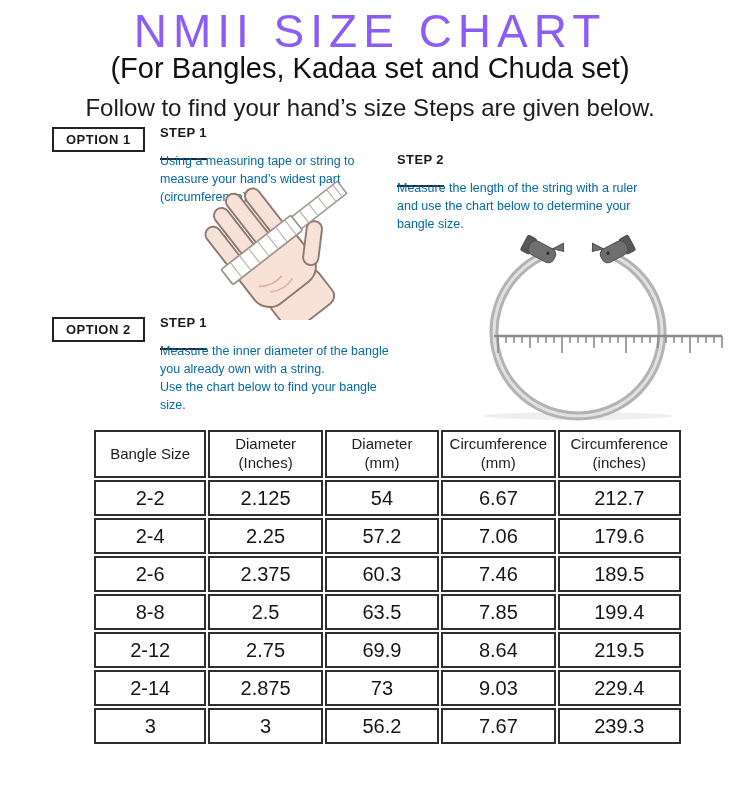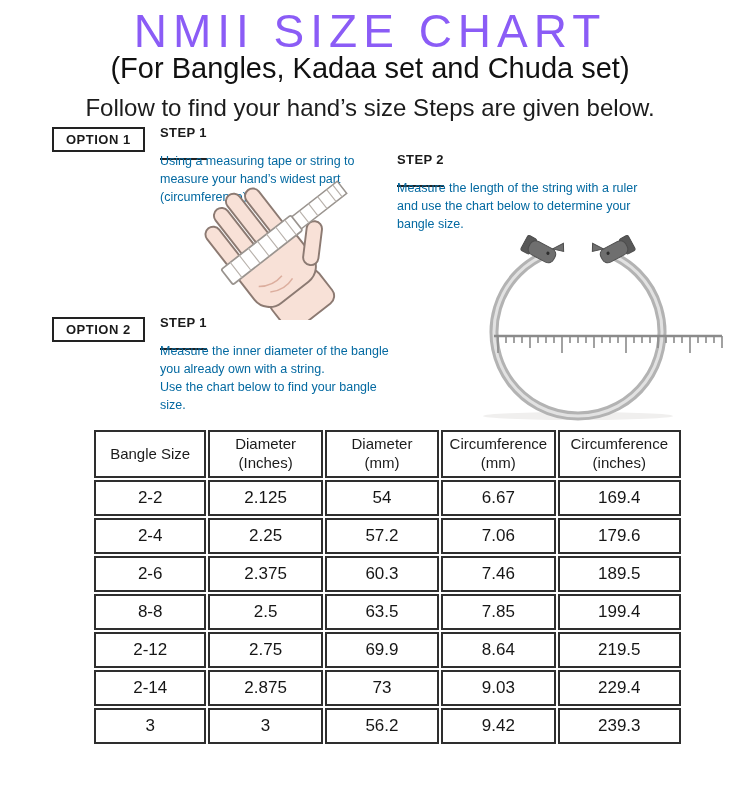--- a/index.html
+++ b/index.html
@@ -39,21 +39,21 @@
     border-collapse:separate; border-spacing:2px; table-layout:fixed;
   }
   .size-table th, .size-table td {
     border:2px solid #2e2e2e; background:#fff; text-align:center;
     vertical-align:middle; box-sizing:border-box; padding:0;
   }
   .size-table th {
     height:48px; font-size:15px; font-weight:400; line-height:1.25;
     white-space:pre-line; color:#1b1b1b;
   }
-  .size-table td { height:36px; font-size:17px; color:#161616; }
+  .size-table td { height:36px; font-size:20px; color:#161616; }
 </style>
 </head>
 <body>
 
 <div class="page">
 
   <div class="title">NMII SIZE CHART</div>
   <div class="subtitle">(For Bangles, Kadaa set and Chuda set)</div>
   <div class="tagline">Follow to find your hand’s size Steps are given below.</div>
 
@@ -153,21 +153,21 @@
         <th>Circumference
 (inches)</th>
       </tr>
     </thead>
     <tbody>
       <tr>
         <td>2-2</td>
         <td>2.125</td>
         <td>54</td>
         <td>6.67</td>
-        <td>169.4</td>
+        <td>212.7</td>
       </tr>
       <tr>
         <td>2-4</td>
         <td>2.25</td>
         <td>57.2</td>
         <td>7.06</td>
         <td>179.6</td>
       </tr>
       <tr>
         <td>2-6</td>
@@ -194,19 +194,19 @@
         <td>2-14</td>
         <td>2.875</td>
         <td>73</td>
         <td>9.03</td>
         <td>229.4</td>
       </tr>
       <tr>
         <td>3</td>
         <td>3</td>
         <td>56.2</td>
-        <td>9.42</td>
+        <td>7.67</td>
         <td>239.3</td>
       </tr>
     </tbody>
   </table>
 
 </div>
 
 </body></html>

